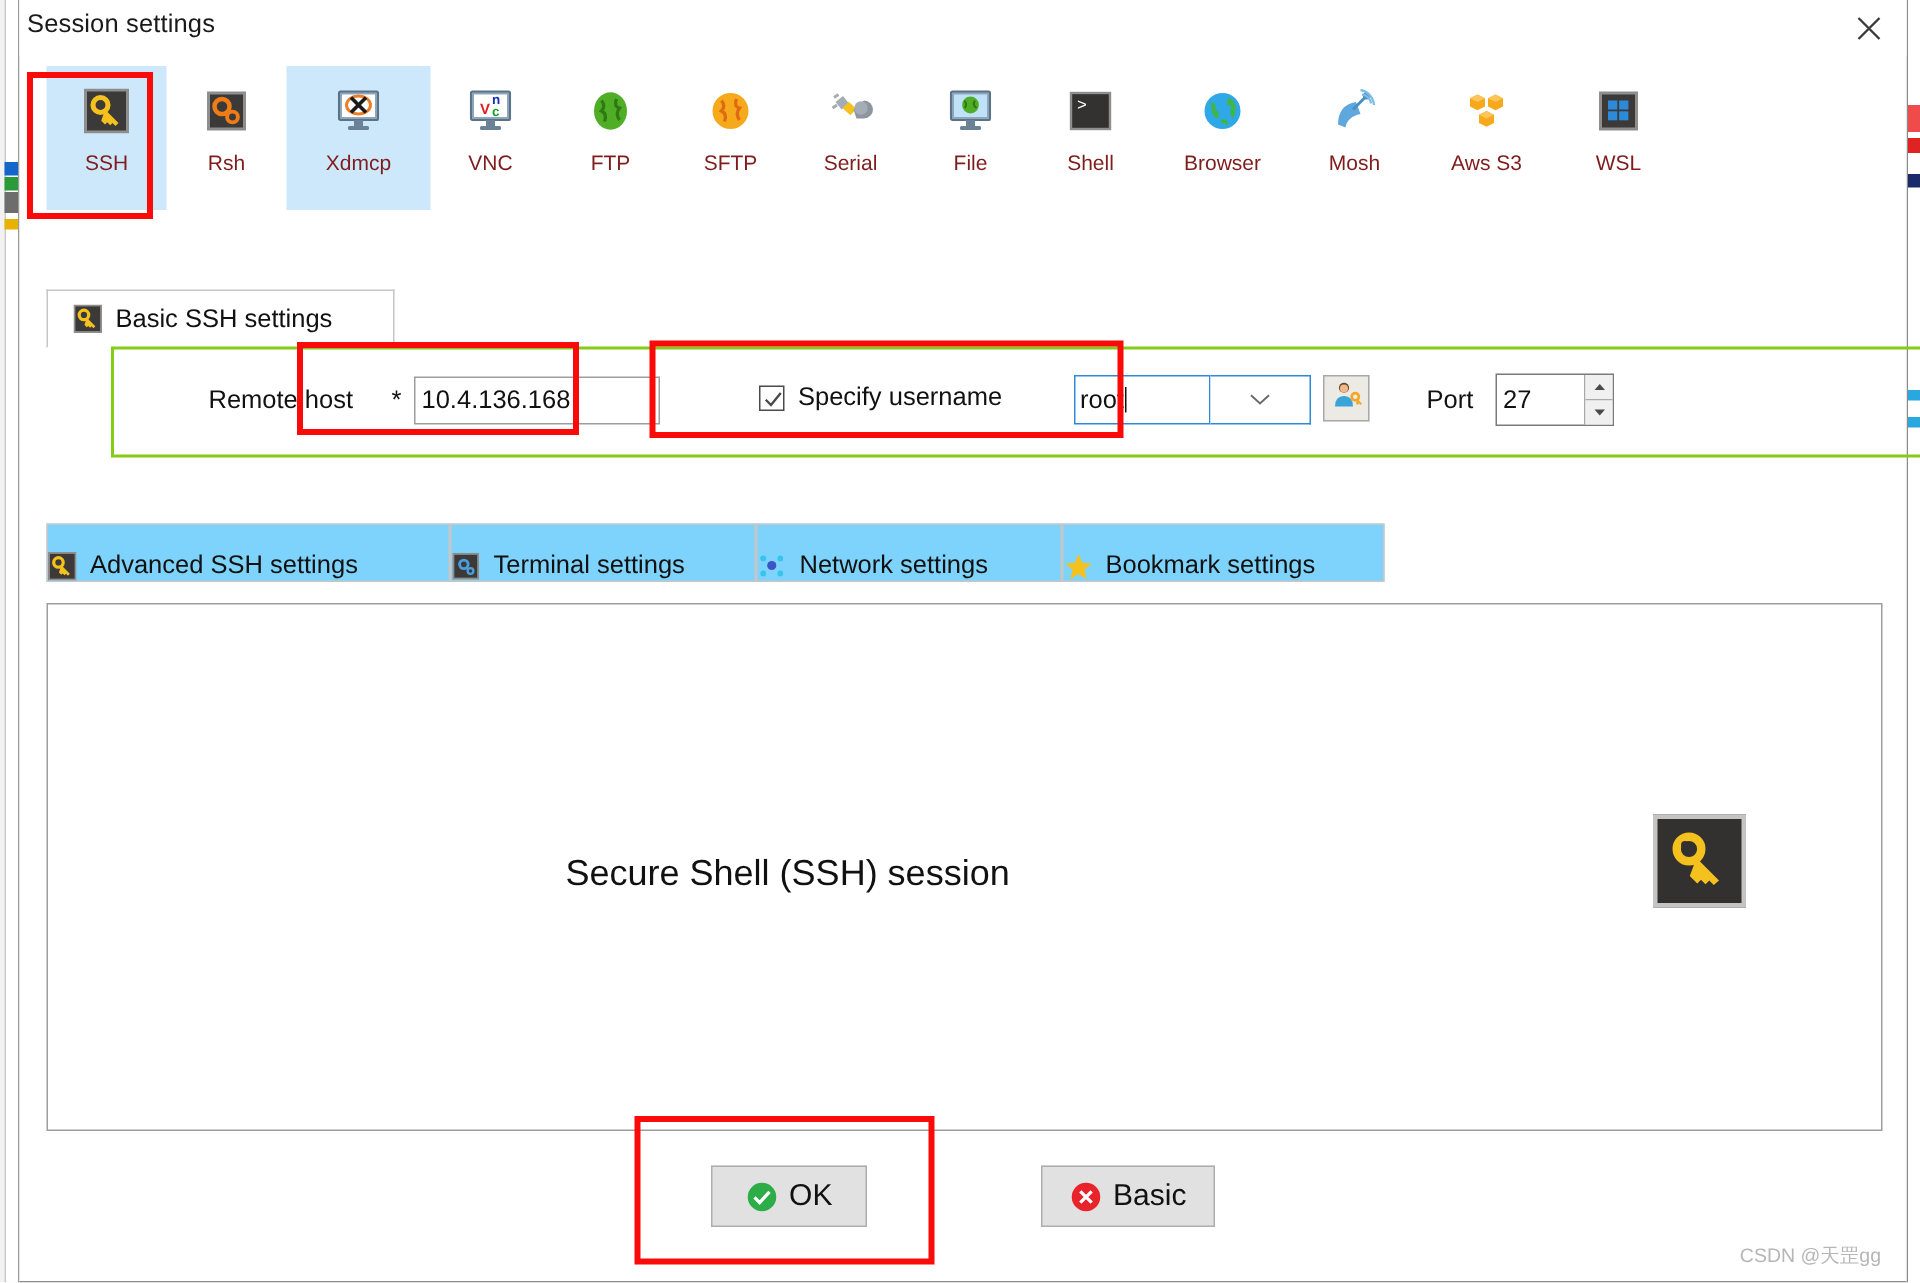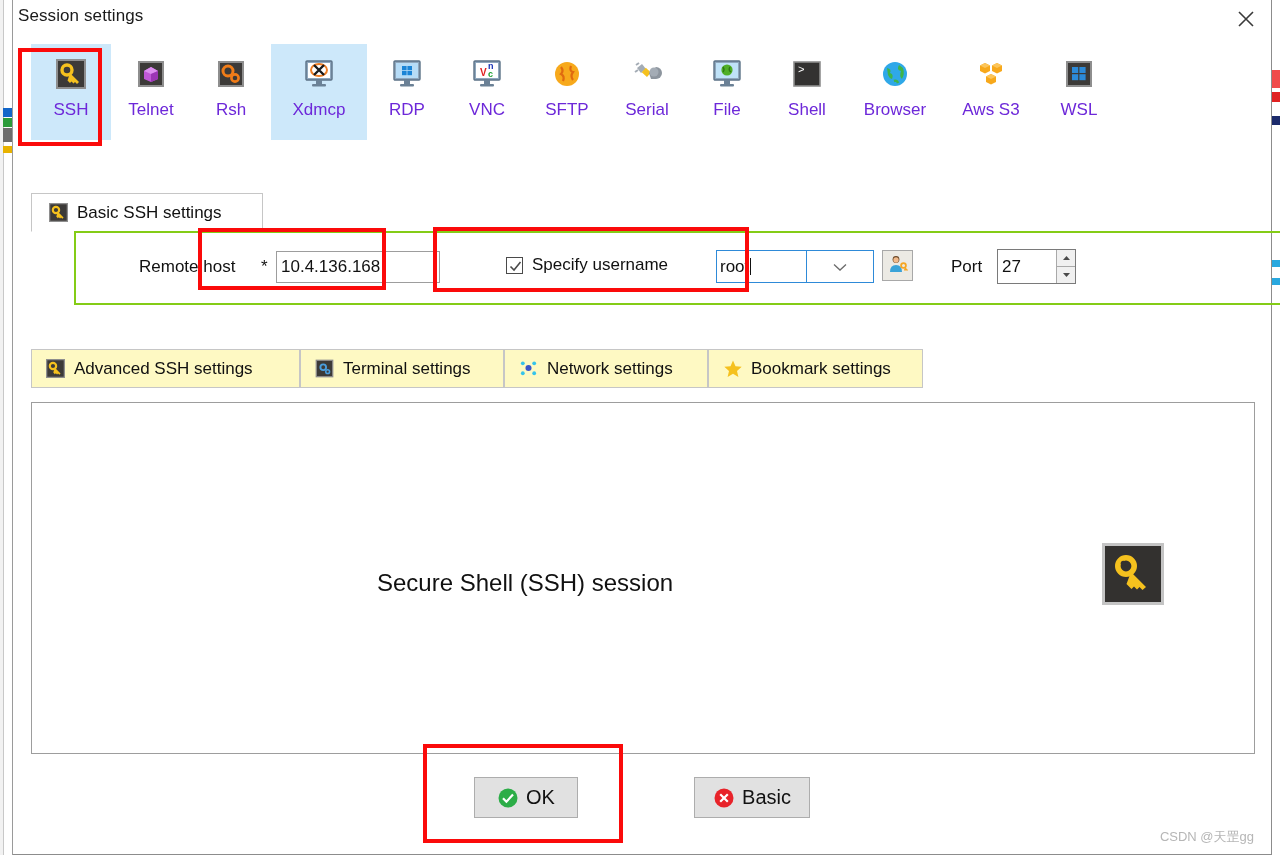--- a/index.html
+++ b/index.html
@@ -70,21 +70,21 @@
     display: flex; flex-direction: column; align-items: center;
     justify-content: flex-start; padding-top: 13px;
     cursor: pointer; position: relative;
   }
   .proto.sel { background: #cde8fa; }
   .proto .ico {
     width: 34px; height: 34px;
     display: flex; align-items: center; justify-content: center;
   }
   .proto .lbl {
-    margin-top: 9px; font-size: 17px; color: #6d28d9; white-space: nowrap; text-align: right;
+    margin-top: 9px; font-size: 14px; color: #7f1d1d; white-space: nowrap; text-align: right;
   }
   .proto-wide { width: 96px; }
 
   
   .ann {
     position: absolute; border: 4px solid #fb0a0a; pointer-events: none;
     z-index: 40;
   }
 
   
@@ -172,22 +172,22 @@
     align-items: center; justify-content: center; cursor: pointer;
   }
   .spin > div:first-child { border-bottom: 1px solid #a9a9a9; }
 
   
   .subtabs {
     position: absolute; left: 18px; top: 349px; width: 1224px; height: 39px;
   }
   .subtab {
     position: absolute; top: 0; height: 39px;
-    border: 1px solid #c6c6c6; background: #fef9c3;
-    display: flex; align-items: center; padding: 0 14px;
+    border: 1px solid #c6c6c6; background: #7dd3fc;
+    display: flex; align-items: flex-end; padding: 0 0;
     cursor: pointer; font-size: 17px; color: #111; white-space: nowrap;
   }
   .subtab .ico { width: 19px; height: 19px; margin-right: 9px; flex: none; }
 
   
   .content {
     position: absolute; left: 18px; top: 388px; width: 1224px; height: 352px;
     border: 1px solid #9d9d9d; background: #ffffff; margin-top: 14px;
   }
   .content-title {
@@ -257,31 +257,20 @@
         <div class="ico">
           <svg width="30" height="30" viewBox="0 0 30 30">
             <rect x="1" y="1" width="28" height="28" fill="#3c3a38" stroke="#8e8e8e" stroke-width="2"></rect>
             <circle cx="11" cy="11" r="5" fill="none" stroke="#f5c11e" stroke-width="3.4"></circle>
             <path d="M14 14 L23 23 L21 25 L19 23 L17.5 24.5 L15.5 22.5 L14 24 L11.5 21.5Z" fill="#f5c11e"></path>
           </svg>
         </div>
         <div class="lbl">SSH</div>
       </div>
 
-      <div class="proto">
-        <div class="ico">
-          <svg width="30" height="30" viewBox="0 0 30 30">
-            <rect x="3" y="3" width="24" height="24" fill="#3c3a38" stroke="#8e8e8e" stroke-width="2"></rect>
-            <path d="M15 8 L22 12 L22 20 L15 23 L8 20 L8 12Z" fill="#c158d8"></path>
-            <path d="M15 8 L22 12 L15 15 L8 12Z" fill="#dd8ef0"></path>
-            <path d="M15 15 L22 12 L22 20 L15 23Z" fill="#9b35b5"></path>
-          </svg>
-        </div>
-        <div class="lbl">Telnet</div>
-      </div>
 
       <div class="proto">
         <div class="ico">
           <svg width="30" height="30" viewBox="0 0 30 30">
             <rect x="3" y="3" width="24" height="24" fill="#3c3a38" stroke="#8e8e8e" stroke-width="2"></rect>
             <circle cx="12" cy="12" r="5" fill="none" stroke="#f07c18" stroke-width="3"></circle>
             <circle cx="19" cy="19" r="3.6" fill="none" stroke="#f07c18" stroke-width="2.6"></circle>
           </svg>
         </div>
         <div class="lbl">Rsh</div>
@@ -294,51 +283,46 @@
             <rect x="5" y="4" width="22" height="15" fill="#ffffff"></rect>
             <ellipse cx="16" cy="11" rx="8" ry="6" fill="none" stroke="#ef7d24" stroke-width="2"></ellipse>
             <path d="M11 6 L21 16 M21 6 L11 16" stroke="#1a1a1a" stroke-width="2.4"></path>
             <rect x="13" y="21" width="6" height="4" fill="#6b8196"></rect>
             <rect x="9" y="25" width="14" height="2.6" rx="1" fill="#6b8196"></rect>
           </svg>
         </div>
         <div class="lbl">Xdmcp</div>
       </div>
 
-      <div class="proto">
-        <div class="ico">
-          <svg width="32" height="30" viewBox="0 0 32 30">
-            <rect x="3" y="2" width="26" height="19" rx="1" fill="#8fa7bd" stroke="#5c7287" stroke-width="1.4"></rect>
-            <rect x="5" y="4" width="22" height="15" fill="#b6dcf7"></rect>
-            <rect x="11" y="7" width="4.6" height="4.2" fill="#1b84d6"></rect>
-            <rect x="16.4" y="7" width="4.6" height="4.2" fill="#1b84d6"></rect>
-            <rect x="11" y="12" width="4.6" height="4.2" fill="#1b84d6"></rect>
-            <rect x="16.4" y="12" width="4.6" height="4.2" fill="#1b84d6"></rect>
-            <rect x="13" y="21" width="6" height="4" fill="#6b8196"></rect>
-            <rect x="9" y="25" width="14" height="2.6" rx="1" fill="#6b8196"></rect>
-          </svg>
-        </div>
-        <div class="lbl">RDP</div>
-      </div>
 
       <div class="proto">
         <div class="ico">
           <svg width="32" height="30" viewBox="0 0 32 30">
             <rect x="3" y="2" width="26" height="19" rx="1" fill="#8fa7bd" stroke="#5c7287" stroke-width="1.4"></rect>
             <rect x="5" y="4" width="22" height="15" fill="#ffffff"></rect>
             <text x="9" y="17" font-family="Liberation Sans, sans-serif" font-size="10" font-weight="bold" fill="#e02020">V</text>
             <text x="17" y="10" font-family="Liberation Sans, sans-serif" font-size="9" font-weight="bold" fill="#1530b5">n</text>
             <text x="17" y="18" font-family="Liberation Sans, sans-serif" font-size="9" font-weight="bold" fill="#1a9f30">c</text>
             <rect x="13" y="21" width="6" height="4" fill="#6b8196"></rect>
             <rect x="9" y="25" width="14" height="2.6" rx="1" fill="#6b8196"></rect>
           </svg>
         </div>
         <div class="lbl">VNC</div>
       </div>
 
+      <div class="proto">
+        <div class="ico">
+          <svg width="30" height="30" viewBox="0 0 30 30">
+            <ellipse cx="15" cy="15" rx="11" ry="12.5" fill="#4fae26"></ellipse>
+            <path d="M9 8 Q12 12 9 15 Q13 17 11 22" stroke="#2e7a12" stroke-width="2.2" fill="none"></path>
+            <path d="M19 7 Q17 12 21 13 Q18 17 21 21" stroke="#2e7a12" stroke-width="2.2" fill="none"></path>
+          </svg>
+        </div>
+        <div class="lbl">FTP</div>
+      </div>
 
       <div class="proto">
         <div class="ico">
           <svg width="30" height="30" viewBox="0 0 30 30">
             <circle cx="15" cy="15" r="12" fill="#f7a91c"></circle>
             <path d="M9 8 Q12 12 9 15 Q13 17 11 22" stroke="#e06a10" stroke-width="2.2" fill="none"></path>
             <path d="M19 7 Q17 12 21 13 Q18 17 21 21" stroke="#e06a10" stroke-width="2.2" fill="none"></path>
           </svg>
         </div>
         <div class="lbl">SFTP</div>
@@ -387,20 +371,32 @@
           <svg width="30" height="30" viewBox="0 0 30 30">
             <circle cx="15" cy="15" r="12" fill="#2fa8e8"></circle>
             <path d="M7 9 Q12 10 10 14 Q14 15 12 20 Q9 19 8 16Z" fill="#3fb54a"></path>
             <path d="M19 6 Q16 11 21 12 Q19 17 22 20 Q25 15 23 9Z" fill="#3fb54a"></path>
             <path d="M14 22 Q17 21 18 24" stroke="#3fb54a" stroke-width="2.4" fill="none"></path>
           </svg>
         </div>
         <div class="lbl">Browser</div>
       </div>
 
+      <div class="proto">
+        <div class="ico">
+          <svg width="30" height="30" viewBox="0 0 30 30">
+            <path d="M4 24 Q4 11 16 9 L19 17 Q10 19 9 26Z" fill="#5fa8dd"></path>
+            <path d="M14 14 L23 5" stroke="#4a8fc4" stroke-width="2"></path>
+            <circle cx="23" cy="5" r="2.4" fill="#4a8fc4"></circle>
+            <path d="M20 4 A7 7 0 0 1 26 10" stroke="#7fbde8" stroke-width="1.6" fill="none"></path>
+            <path d="M19 1 A11 11 0 0 1 28 11" stroke="#7fbde8" stroke-width="1.6" fill="none"></path>
+          </svg>
+        </div>
+        <div class="lbl">Mosh</div>
+      </div>
 
       <div class="proto proto-wide">
         <div class="ico">
           <svg width="30" height="30" viewBox="0 0 30 30">
             <path d="M9 4 L14 6.5 L14 12 L9 14.5 L4 12 L4 6.5Z" fill="#f7a81b"></path>
             <path d="M21 4 L26 6.5 L26 12 L21 14.5 L16 12 L16 6.5Z" fill="#f7a81b"></path>
             <path d="M15 15 L20 17.5 L20 23 L15 25.5 L10 23 L10 17.5Z" fill="#f7a81b"></path>
             <path d="M9 4 L14 6.5 L9 9 L4 6.5Z" fill="#fcc55a"></path>
             <path d="M21 4 L26 6.5 L21 9 L16 6.5Z" fill="#fcc55a"></path>
             <path d="M15 15 L20 17.5 L15 20 L10 17.5Z" fill="#fcc55a"></path>

